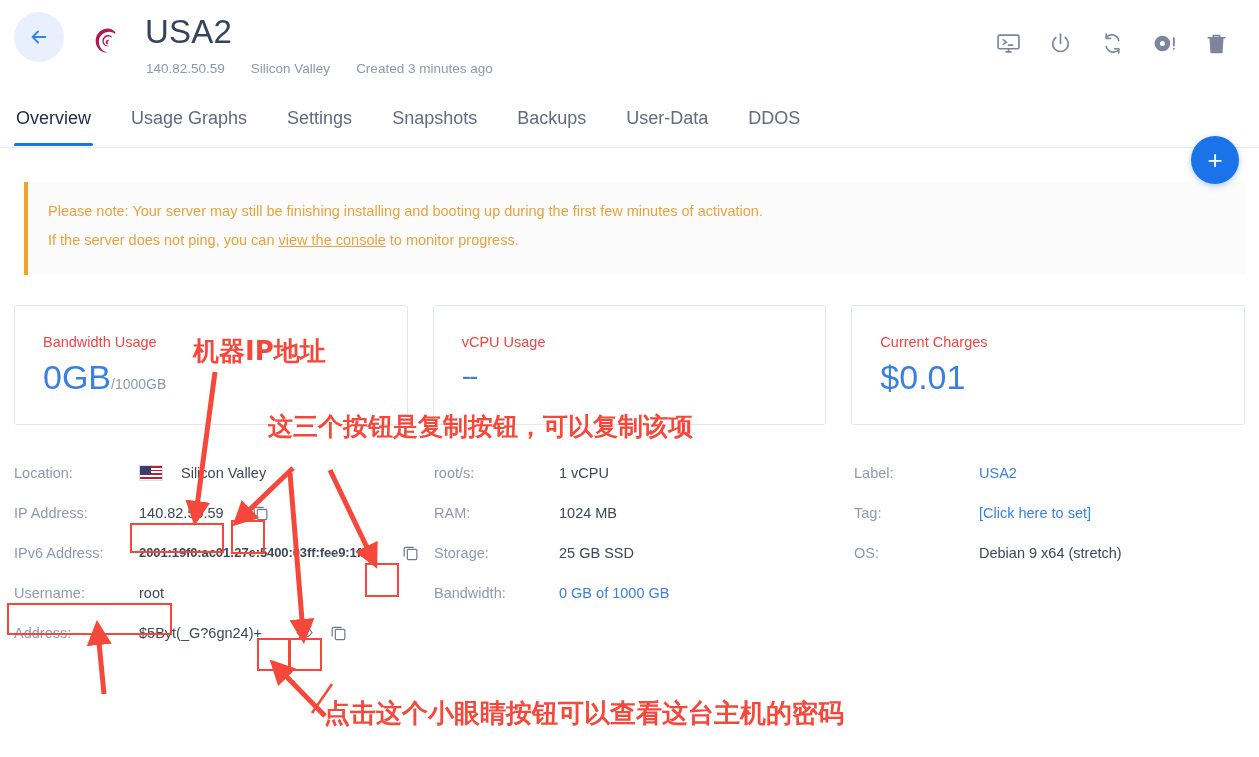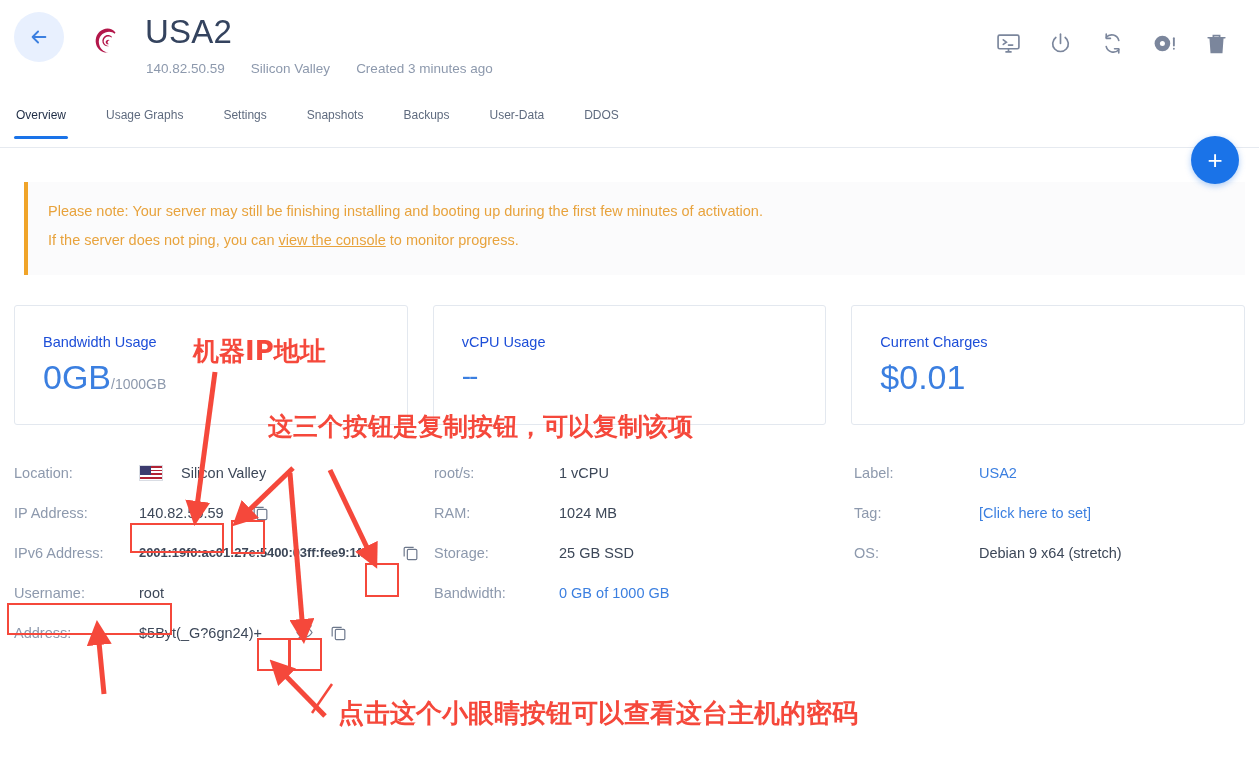--- a/index.html
+++ b/index.html
@@ -35,21 +35,21 @@
     cursor: pointer; background:none; border:none; padding:0;
   }
   .top-actions svg { width: 25px; height: 25px; stroke: #7b869c; fill: none; stroke-width: 1.6; }
 
   
   .tabbar {
     position: relative; height: 48px; border-bottom: 1px solid #e6eaf0;
     padding-left: 14px; display: flex; align-items: flex-start; gap: 0;
   }
   .tab {
-    font-size: 12px; color: #5f6b7f; padding: 8px 20px 17px 20px;
+    font-size: 18px; color: #5f6b7f; padding: 8px 20px 17px 20px;
     cursor: pointer; position: relative; white-space: nowrap;
   }
   .tab:first-child { padding-left: 2px; }
   .tab.active { color: #1e2c45; }
   .tab.active::after {
     content: ""; position: absolute; left: 2px; right: 14px; bottom: 0;
     height: 3px; background: #1a73e8; border-radius: 2px;
   }
   .tab:first-child.active::after { left: 0px; right: 18px; }
 
@@ -74,21 +74,21 @@
   .notice p { margin: 0 0 7px 0; font-size: 14.5px; color: #e8a33d; line-height: 1.55; }
   .notice p:last-child { margin-bottom: 4px; }
   .notice a { color: #e8a33d; text-decoration: underline; }
 
   
   .cards { display: flex; gap: 25px; padding: 30px 14px 0 14px; }
   .card {
     flex: 1; border: 1px solid #e3e8ef; border-radius: 3px;
     height: 120px; padding: 28px 0 0 28px; background: #fff;
   }
-  .card-label { font-size: 14.5px; color: #1d4ed8; margin-bottom: 10px; }
+  .card-label { font-size: 14.5px; color: #ef4444; margin-bottom: 10px; }
   .card-value { font-size: 34px; color: #3b7fe0; font-weight: 300; line-height: 1; }
   .card-value .suffix { font-size: 14px; color: #8d99ad; font-weight: 400; }
   .card-dash { font-size: 28px; color: #3b7fe0; font-weight: 300; letter-spacing: -2px; }
 
   
   .details { display: flex; padding: 28px 14px 0 14px; }
   .dcol { position: relative; }
   .dcol.c1 { width: 420px; }
   .dcol.c2 { width: 420px; }
   .dcol.c3 { width: 380px; }
@@ -346,16 +346,16 @@
       <rect x="232" y="521" width="32" height="32"></rect>
       <rect x="366" y="564" width="32" height="32"></rect>
       <rect x="8" y="604" width="163" height="30"></rect>
       <rect x="258" y="639" width="31" height="31"></rect>
       <rect x="290" y="639" width="31" height="31"></rect>
     </g>
   </svg>
   <div class="anno" id="annotexts">
       <div class="anno-text" style="left: 176px; top: 334px; font-size: 26px; color: rgb(245, 72, 59); margin-left: 17px;">机器IP地址</div>
       <div class="anno-text" style="left: 268px; top: 410px; font-size: 25px; color: rgb(245, 72, 59);">这三个按钮是复制按钮，可以复制该项</div>
-      <div class="anno-text" style="left: 338px; top: 696px; font-size: 26px; color: rgb(245, 72, 59);">点击这个小眼睛按钮可以查看这台主机的密码</div>
+      <div class="anno-text" style="left: 324px; top: 696px; font-size: 26px; color: rgb(245, 72, 59);">点击这个小眼睛按钮可以查看这台主机的密码</div>
     </div>
 
 </div>
 
 </body></html>

